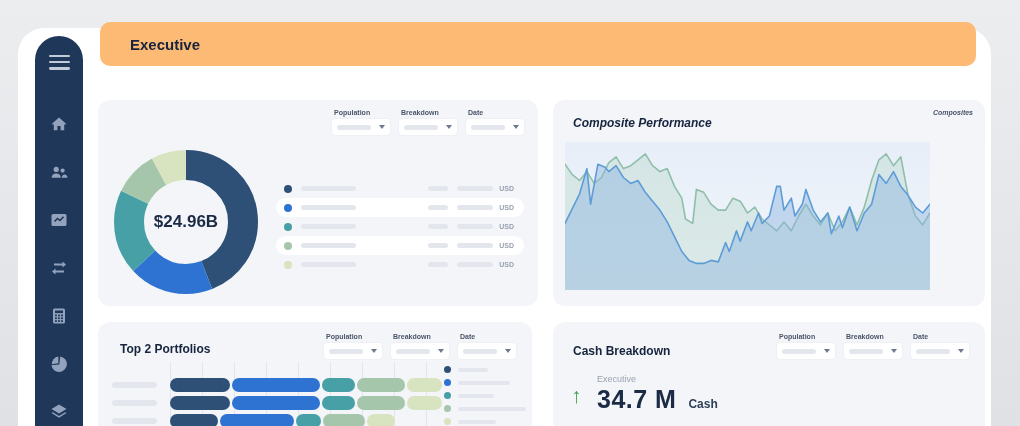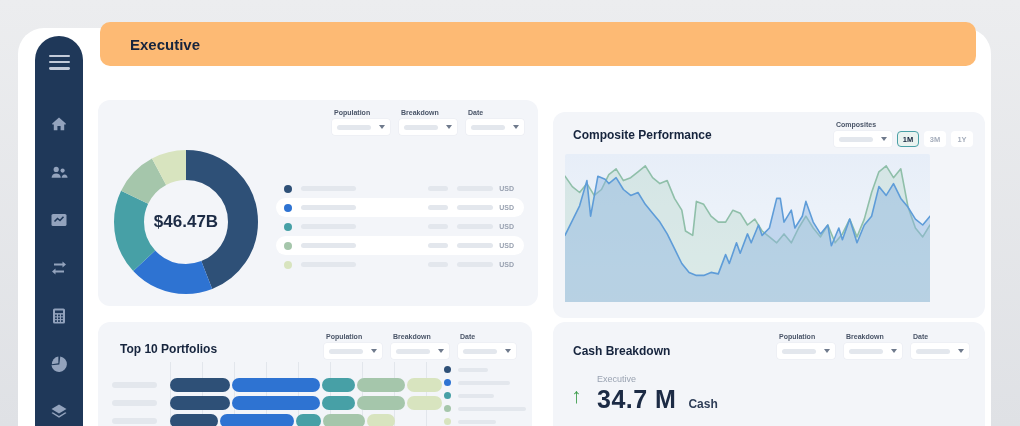--- a/index.html
+++ b/index.html
@@ -156,21 +156,21 @@
     </div>
   </div>
   <div class="donut-wrap">
     <svg id="donut-svg" width="148" height="148" viewBox="0 0 148 148">
         <circle cx="74" cy="74" r="57" fill="none" stroke="#2E5077" stroke-width="30" stroke-dasharray="157.58228750406403 358.1415625092364" stroke-dashoffset="0" transform="rotate(-90 74 74)"></circle>
         <circle cx="74" cy="74" r="57" fill="none" stroke="#2E73D2" stroke-width="30" stroke-dasharray="68.04689687675491 358.1415625092364" stroke-dashoffset="-157.58228750406403" transform="rotate(-90 74 74)"></circle>
         <circle cx="74" cy="74" r="57" fill="none" stroke="#47A0A6" stroke-width="30" stroke-dasharray="68.04689687675491 358.1415625092364" stroke-dashoffset="-225.62918438081894" transform="rotate(-90 74 74)"></circle>
         <circle cx="74" cy="74" r="57" fill="none" stroke="#A5C6AB" stroke-width="30" stroke-dasharray="35.81415625092364 358.1415625092364" stroke-dashoffset="-293.6760812575738" transform="rotate(-90 74 74)"></circle>
         <circle cx="74" cy="74" r="57" fill="none" stroke="#D8E4BF" stroke-width="30" stroke-dasharray="28.65132500073891 358.1415625092364" stroke-dashoffset="-329.4902375084975" transform="rotate(-90 74 74)"></circle>
       </svg>
-    <div class="donut-center">$46.47B</div>
+    <div class="donut-center">$24.96B</div>
   </div>
   <div class="aum-legend" id="aum-legend">
       <div class="leg-row">
         <span class="dot" style="background: rgb(46, 80, 119);"></span>
         <span class="sk leg-name"></span>
         <span class="leg-sp"></span>
         <span class="sk leg-b1"></span>
         <span class="sk leg-b2"></span>
         <span class="usd">USD</span>
       </div>
@@ -202,48 +202,37 @@
         <span class="dot" style="background: rgb(216, 228, 191);"></span>
         <span class="sk leg-name"></span>
         <span class="leg-sp"></span>
         <span class="sk leg-b1"></span>
         <span class="sk leg-b2"></span>
         <span class="usd">USD</span>
       </div>
     </div>
 </div>
 
-<div class="card" style="left:553px;top:112px;width:432px;height:206px;">
+<div class="card" style="left:553px;top:100px;width:432px;height:206px;font-style:italic;">
   <span class="card-title" style="left:20px;top:16px;">Composite Performance</span>
   <div class="comp-controls">
     <span class="flabel">Composites</span>
-    <div class="comp-row">
-      <div class="fselect">
-          <span class="sk fsk"></span>
-          <span class="caret"></span>
-        </div>
-      <div class="comp-row" id="range-buttons">
-          <div class="rbtn sel">1M</div>
-          <div class="rbtn">3M</div>
-          <div class="rbtn">1Y</div>
-        </div>
-    </div>
   </div>
   <div class="line-chart">
     <svg id="line-svg" width="365" height="148" viewBox="0 0 365 148">
         <polygon points="0,148 0.0,22.2 7.3,32.6 14.6,38.5 21.9,29.6 29.2,41.4 36.5,35.5 43.8,20.7 51.1,14.8 58.4,26.6 65.7,23.7 73.0,17.8 80.3,11.8 87.6,23.7 94.9,29.6 102.2,26.6 109.5,44.4 116.8,56.2 120.5,77.0 127.7,81.4 131.4,47.4 138.7,50.3 146.0,62.2 153.3,68.1 160.6,68.1 167.9,56.2 175.2,59.2 182.5,71.0 189.8,65.1 197.1,77.0 204.4,82.9 211.7,88.8 219.0,79.9 226.3,88.8 233.6,74.0 240.9,62.2 248.2,74.0 255.5,82.9 262.8,71.0 270.1,88.8 277.4,79.9 284.7,65.1 292.0,82.9 299.3,65.1 306.6,38.5 313.9,17.8 321.2,11.8 328.5,23.7 335.8,14.8 343.1,53.3 350.4,74.0 357.7,82.9 365.0,71.0 365,148" fill="rgba(178,212,196,0.35)"></polygon>
         <polyline points="0.0,22.2 7.3,32.6 14.6,38.5 21.9,29.6 29.2,41.4 36.5,35.5 43.8,20.7 51.1,14.8 58.4,26.6 65.7,23.7 73.0,17.8 80.3,11.8 87.6,23.7 94.9,29.6 102.2,26.6 109.5,44.4 116.8,56.2 120.5,77.0 127.7,81.4 131.4,47.4 138.7,50.3 146.0,62.2 153.3,68.1 160.6,68.1 167.9,56.2 175.2,59.2 182.5,71.0 189.8,65.1 197.1,77.0 204.4,82.9 211.7,88.8 219.0,79.9 226.3,88.8 233.6,74.0 240.9,62.2 248.2,74.0 255.5,82.9 262.8,71.0 270.1,88.8 277.4,79.9 284.7,65.1 292.0,82.9 299.3,65.1 306.6,38.5 313.9,17.8 321.2,11.8 328.5,23.7 335.8,14.8 343.1,53.3 350.4,74.0 357.7,82.9 365.0,71.0" fill="none" stroke="#8FBFA9" stroke-width="1.6" stroke-linejoin="round" stroke-linecap="round"></polyline>
         <polygon points="0,148 0.0,81.4 7.3,66.6 14.6,51.8 21.9,26.6 25.6,62.2 32.9,22.2 40.1,25.2 43.8,29.6 51.1,23.7 58.4,35.5 65.7,41.4 73.0,38.5 80.3,50.3 87.6,59.2 94.9,68.1 102.2,79.9 109.5,94.7 116.8,109.5 124.1,118.4 131.4,121.4 138.7,121.4 146.0,118.4 153.3,119.9 160.6,100.6 164.3,109.5 171.5,88.8 175.2,99.2 182.5,79.9 186.2,88.8 193.5,71.0 197.1,81.4 204.4,74.0 211.7,44.4 215.3,44.4 219.0,68.1 226.3,56.2 229.9,74.0 237.3,62.2 240.9,47.4 248.2,68.1 255.5,79.9 262.8,71.0 266.4,91.8 273.8,74.0 277.4,85.8 284.7,65.1 292.0,88.8 299.3,71.0 306.6,62.2 313.9,32.6 321.2,41.4 328.5,29.6 335.8,44.4 343.1,53.3 350.4,65.1 357.7,71.0 365.0,62.2 365,148" fill="rgba(140,180,225,0.45)"></polygon>
         <polyline points="0.0,81.4 7.3,66.6 14.6,51.8 21.9,26.6 25.6,62.2 32.9,22.2 40.1,25.2 43.8,29.6 51.1,23.7 58.4,35.5 65.7,41.4 73.0,38.5 80.3,50.3 87.6,59.2 94.9,68.1 102.2,79.9 109.5,94.7 116.8,109.5 124.1,118.4 131.4,121.4 138.7,121.4 146.0,118.4 153.3,119.9 160.6,100.6 164.3,109.5 171.5,88.8 175.2,99.2 182.5,79.9 186.2,88.8 193.5,71.0 197.1,81.4 204.4,74.0 211.7,44.4 215.3,44.4 219.0,68.1 226.3,56.2 229.9,74.0 237.3,62.2 240.9,47.4 248.2,68.1 255.5,79.9 262.8,71.0 266.4,91.8 273.8,74.0 277.4,85.8 284.7,65.1 292.0,88.8 299.3,71.0 306.6,62.2 313.9,32.6 321.2,41.4 328.5,29.6 335.8,44.4 343.1,53.3 350.4,65.1 357.7,71.0 365.0,62.2" fill="none" stroke="#5E9CD8" stroke-width="1.6" stroke-linejoin="round" stroke-linecap="round"></polyline>
       </svg>
   </div>
 </div>
 
 <div class="card" style="left:98px;top:322px;width:434px;height:160px;">
-  <span class="card-title" style="left:22px;top:20px;">Top 10 Portfolios</span>
+  <span class="card-title" style="left:22px;top:20px;">Top 2 Portfolios</span>
   <div class="filters" style="right:16px;top:11px;">
     <div class="fgroup">
       <span class="flabel">Population</span>
       <div class="fselect">
           <span class="sk fsk"></span>
           <span class="caret"></span>
         </div>
     </div>
     <div class="fgroup">
       <span class="flabel">Breakdown</span>

